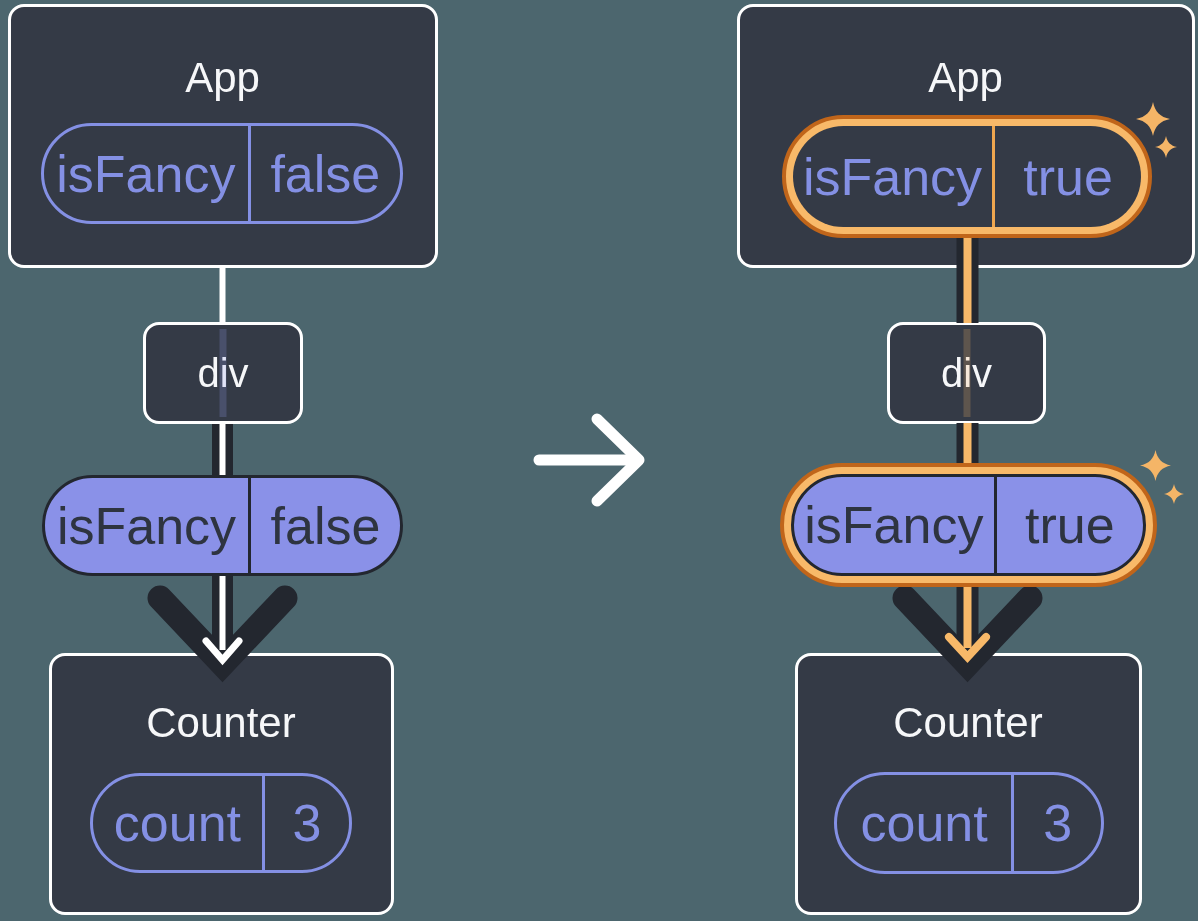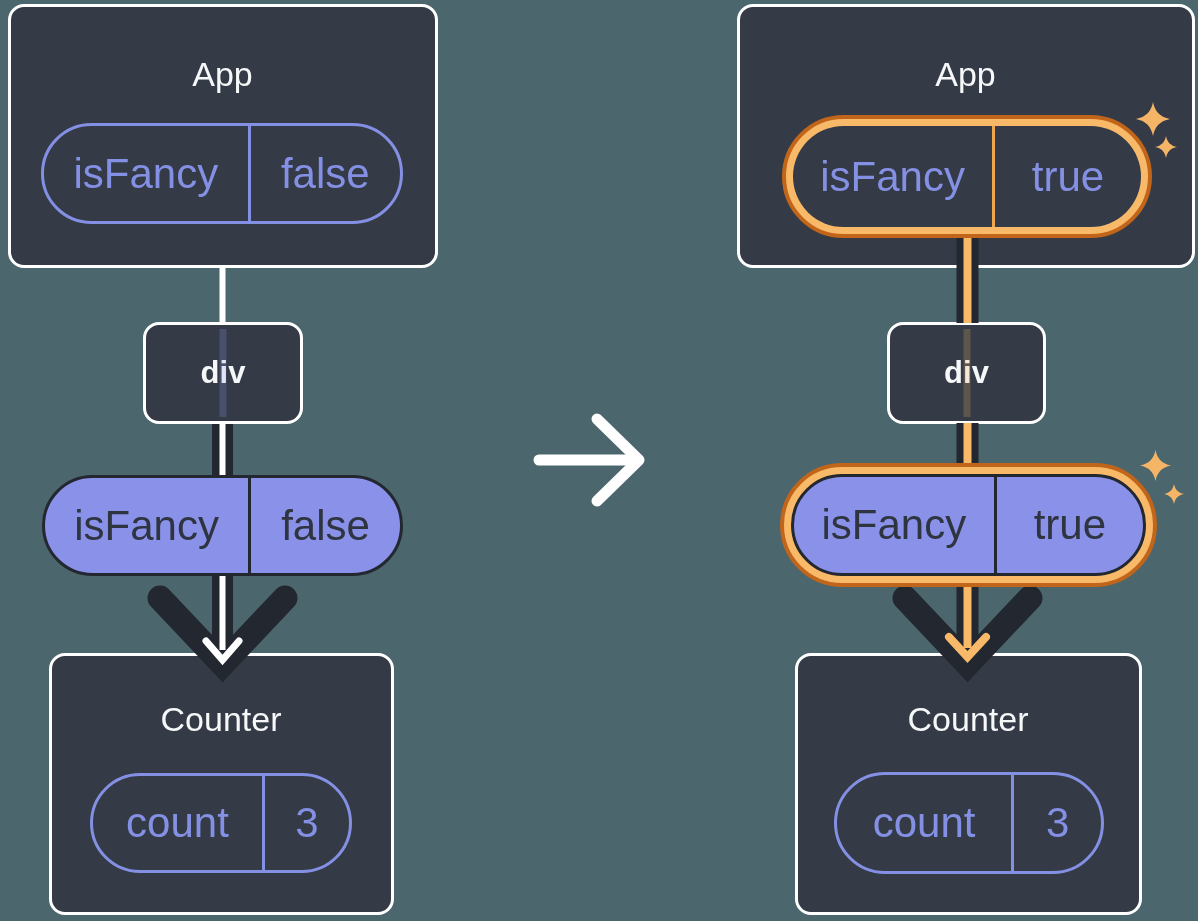--- a/index.html
+++ b/index.html
@@ -7,27 +7,27 @@
     --purple:#8490E4; --purple-fill:#8A91E8; --ink-dark:#2E3440; --line-dark:#23272F;
     --orange-dark:#C0651A; --orange-light:#F8B969; --orange-mid:#EFA64F; --sparkle:#F5B567;
     --arrow-white:#FFFFFF;
   }
   *{margin:0;padding:0;box-sizing:border-box}
   html,body{width:1198px;height:921px;overflow:hidden}
   body{background:var(--background);font-family:"Liberation Sans",sans-serif;position:relative}
   .canvas{position:absolute;inset:0}
   .box{position:absolute;background:var(--box-bg);border:3.5px solid var(--box-border);border-radius:16px}
   .box-title{position:absolute;left:0;right:1px;text-align:center;color:var(--text-white);
-             font-size:34px;font-weight:500;line-height:1}
+             font-size:42px;font-weight:500;line-height:1}
   .div-box{display:flex;align-items:center;justify-content:center}
-  .div-label{position:static;color:var(--text-white);font-size:31px;font-weight:700}
+  .div-label{position:static;color:var(--text-white);font-size:40px;font-weight:400}
   .thread{position:absolute;top:4px;bottom:4px;width:7px;left:50%;transform:translateX(-50%)}
   .thread-purple{background:rgba(150,160,240,0.22)}
   .thread-orange{background:rgba(248,183,105,0.22)}
-  .pill{position:absolute;display:flex;border-radius:62px;font-size:42px;line-height:1}
+  .pill{position:absolute;display:flex;border-radius:62px;font-size:52px;line-height:1}
   .cell{display:flex;align-items:center;justify-content:center;height:100%}
   .c1{width:57.2%}
   .c2{flex:1}
   .counter-pill .c1{width:66%}
   .outline{border:3px solid var(--purple);color:var(--purple);background:transparent}
   .outline .c2{border-left:3px solid var(--purple)}
   .solid{background:var(--purple-fill);border:3px solid var(--line-dark);color:var(--ink-dark)}
   .solid .c2{border-left:3px solid var(--line-dark)}
   .ring{position:absolute;background:var(--orange-light);border:4px solid var(--orange-dark);
         border-radius:70px;padding:7px;display:flex}

